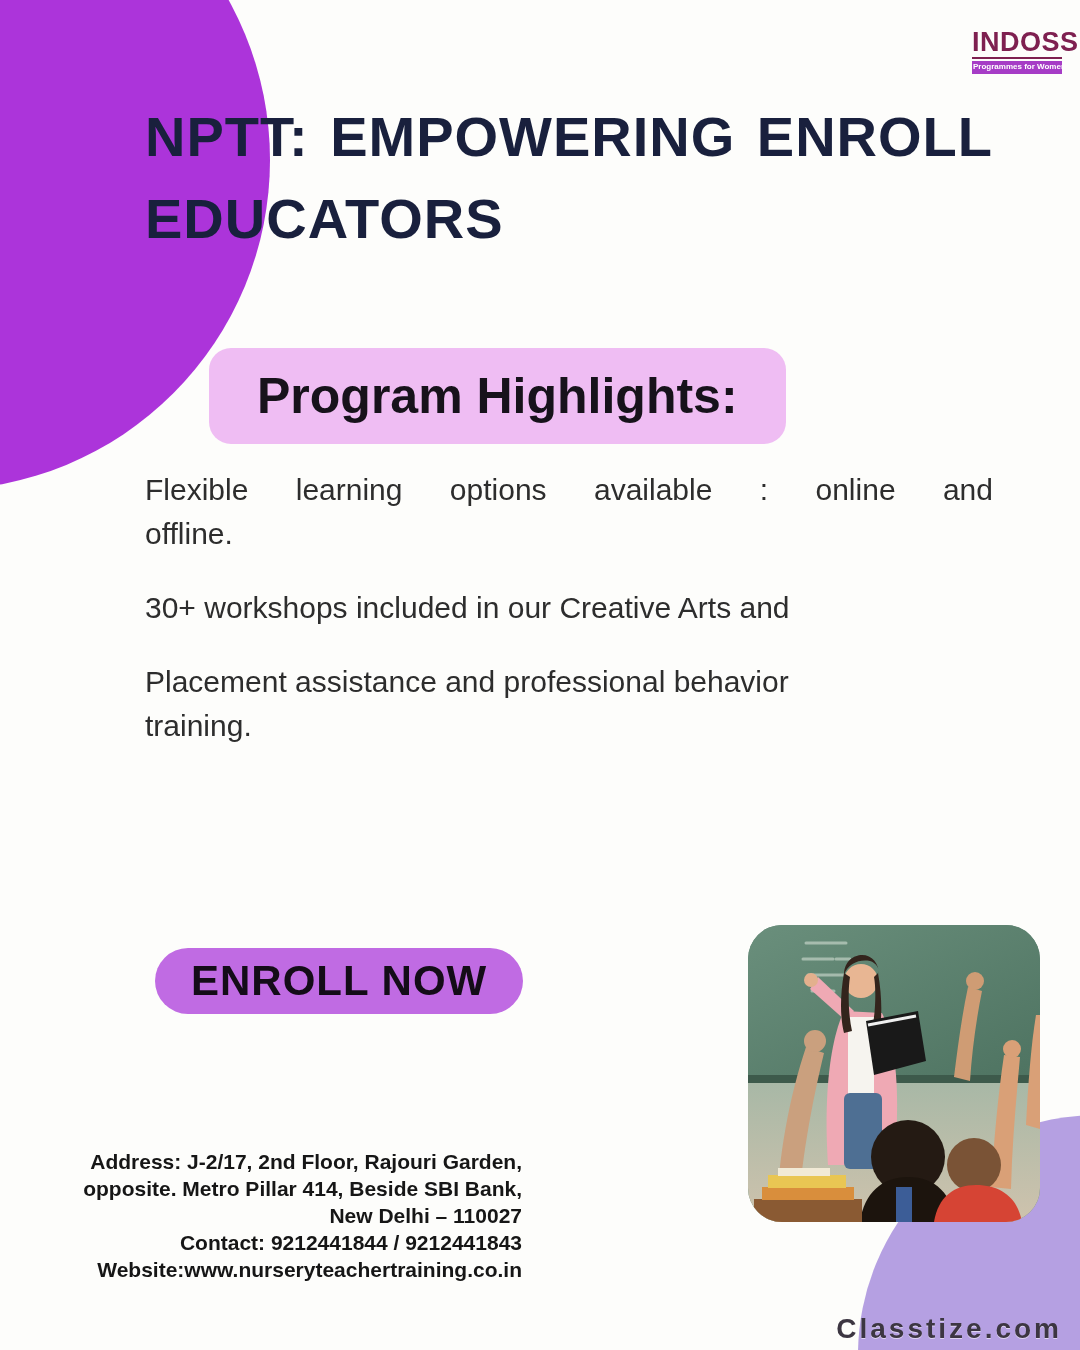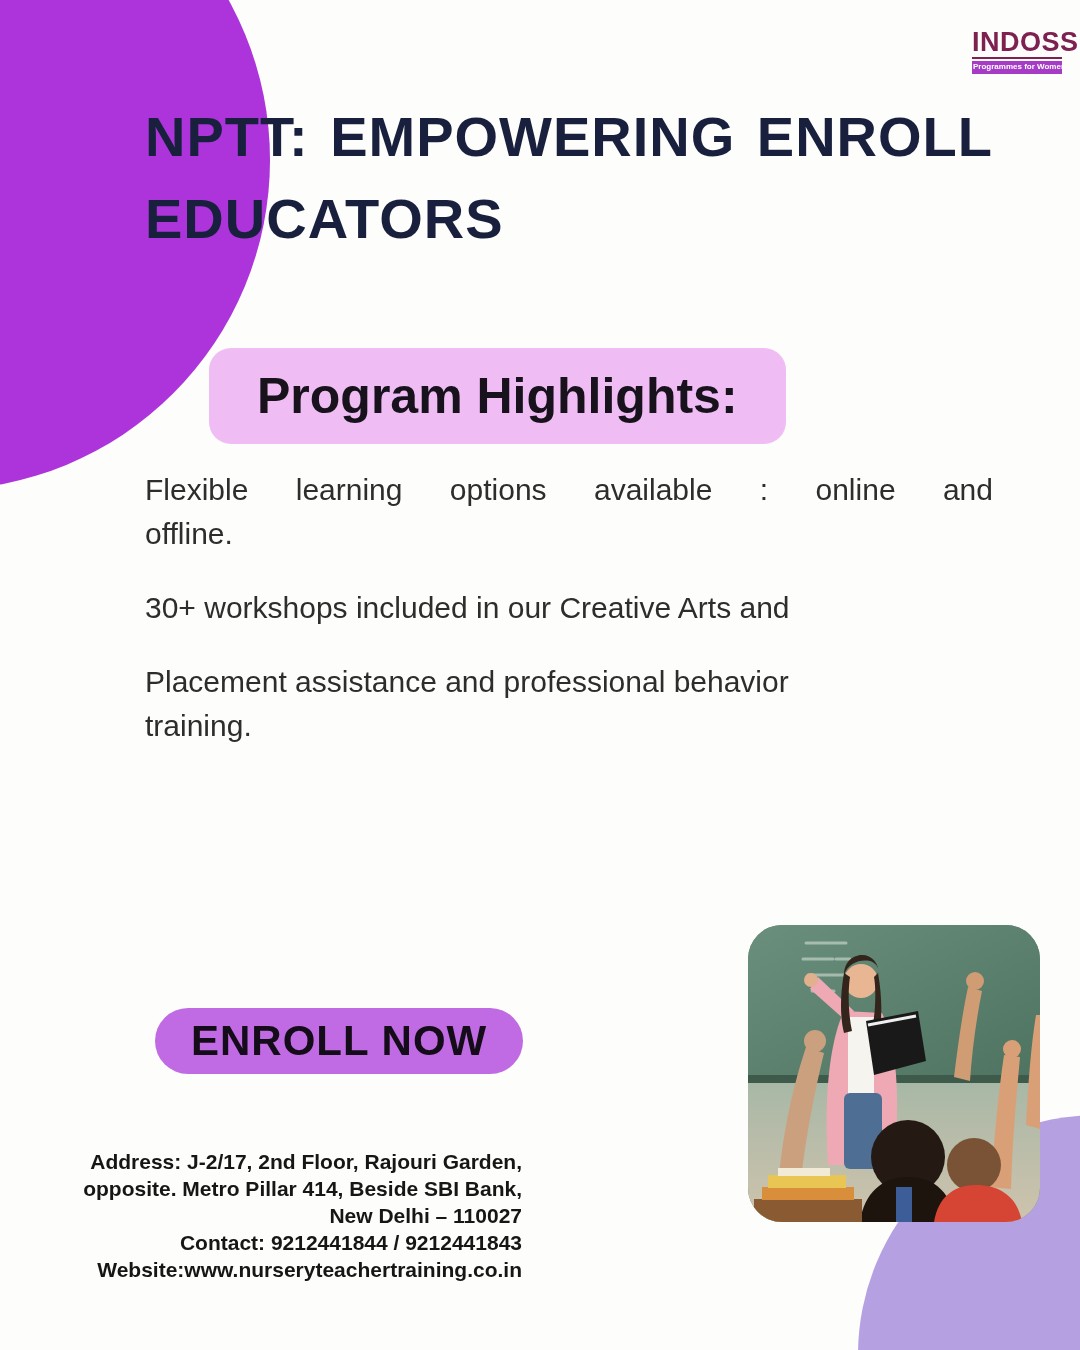--- a/index.html
+++ b/index.html
@@ -37,21 +37,21 @@
     font-size:50px;font-weight:700;color:#17121b;white-space:nowrap;margin-left:24px;
   }
   
   .body-copy{position:absolute;left:145px;top:468px;width:848px;z-index:2;
     font-size:30px;line-height:44px;color:#2d2d2d;}
   .para{margin:0 0 30px 0;}
   .para.gap-top{}
   .pline.justify{text-align:justify;text-align-last:justify;}
   
   .cta{
-    position:absolute;left:155px;top:1008px;height:66px;line-height:66px;z-index:2;
+    position:absolute;left:155px;top:948px;height:66px;line-height:66px;z-index:2;
     background:#c06be3;border-radius:33px;padding:0 36px;border:none;cursor:pointer;
     font-family:"Liberation Sans",sans-serif;
     font-size:42px;font-weight:700;color:#140c18;letter-spacing:1px;white-space:nowrap;
   }
   
   .photo{
     position:absolute;left:748px;top:925px;width:292px;height:297px;
     border-radius:34px;overflow:hidden;z-index:3;background:#5d8270;
   }
   .photo svg{display:block;}
@@ -170,14 +170,15 @@
   </div>
 
   <div class="footer">
     <div class="fline">Address: J-2/17, 2nd Floor, Rajouri Garden,</div>
     <div class="fline">opposite. Metro Pillar 414, Beside SBI Bank,</div>
     <div class="fline">New Delhi – 110027</div>
     <div class="fline">Contact: 9212441844 / 9212441843</div>
     <div class="fline">Website:www.nurseryteachertraining.co.in</div>
   </div>
 
+  <div class="watermark">Classtize.com</div>
 
 </div>
 
 </body></html>

